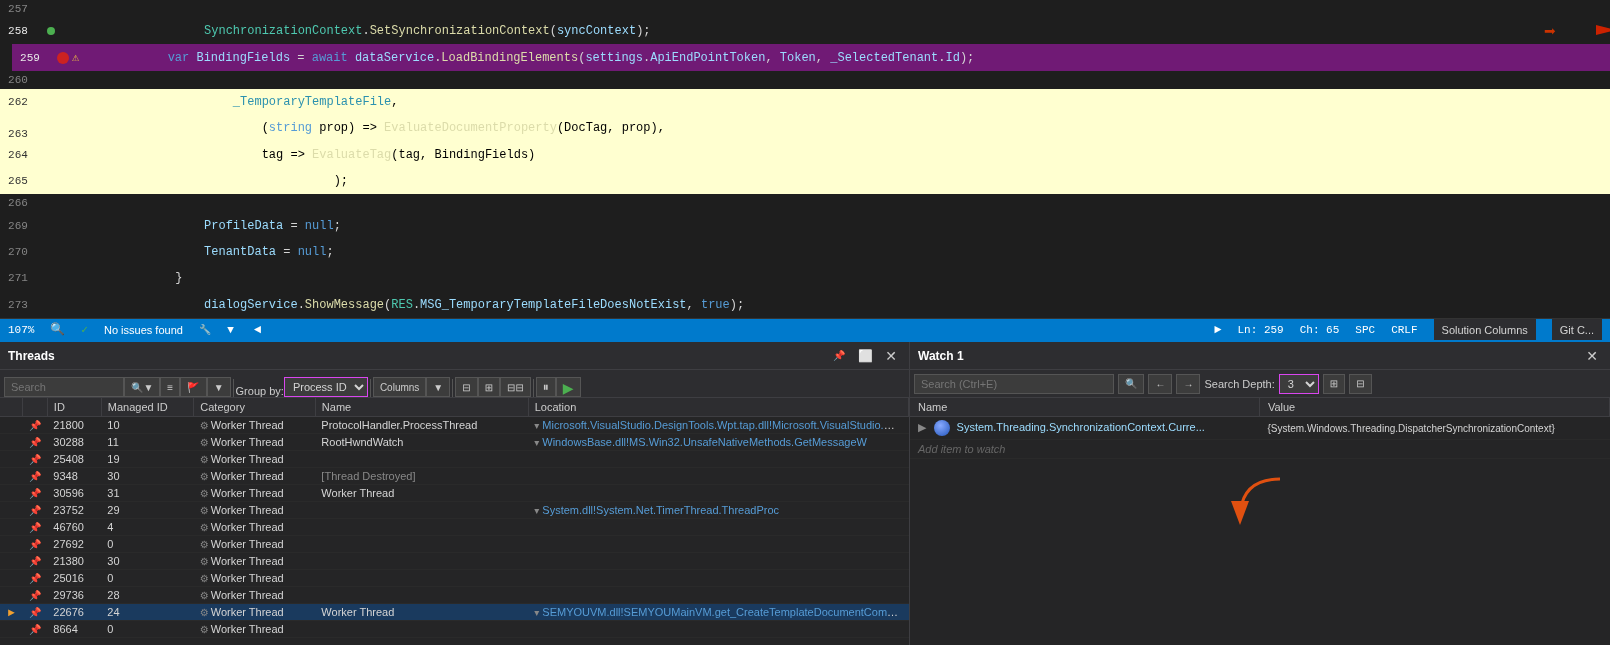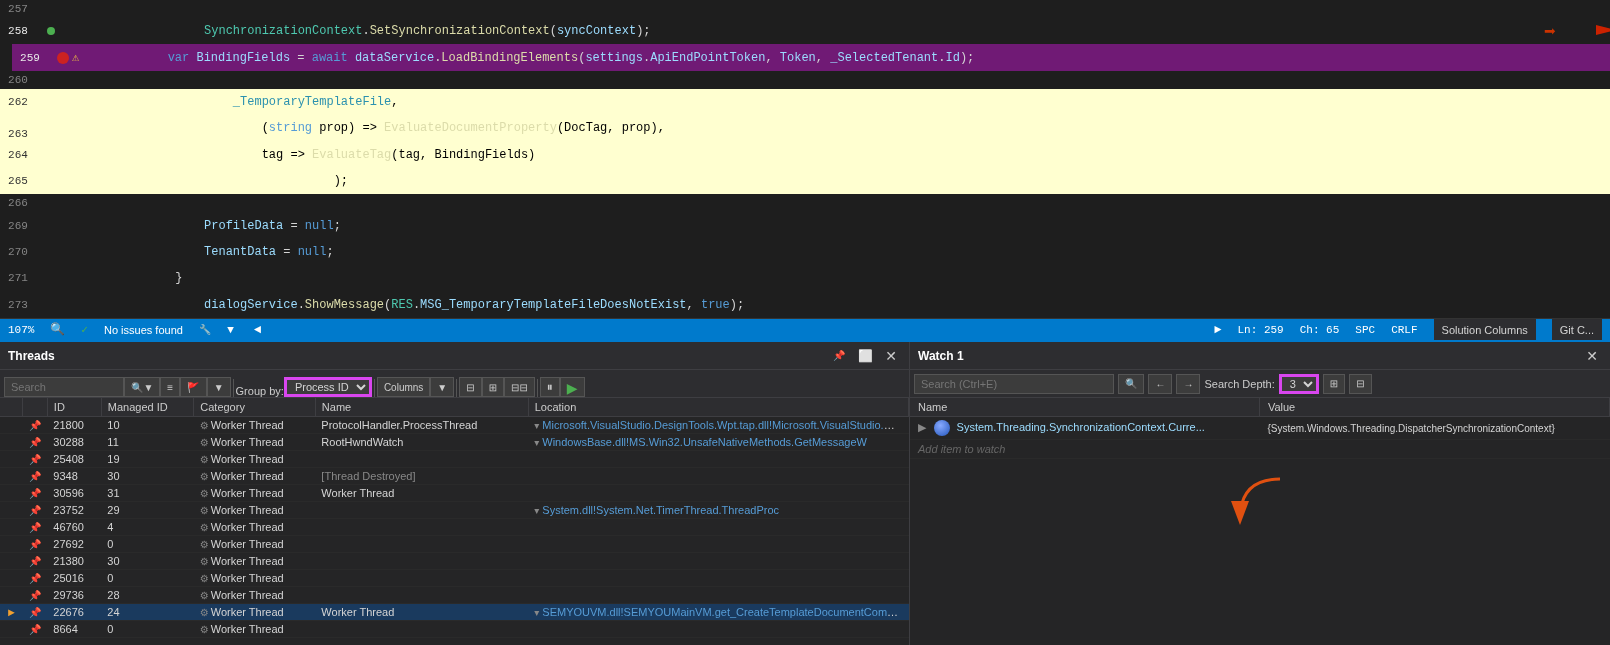--- a/index.html
+++ b/index.html
@@ -155,21 +155,21 @@
     }
 
     .toolbar-label {
       color: #ccc;
       font-size: 11px;
       font-family: 'Segoe UI', sans-serif;
     }
 
     .toolbar-select {
       background: #3c3c3c;
-      border: 3px solid #d946ef;
+      border: 1px solid #d946ef;
       color: #d4d4d4;
       font-size: 11px;
       height: 20px;
       padding: 0 4px;
     }
 
     .toolbar-separator {
       width: 1px;
       height: 18px;
       background: #555;

